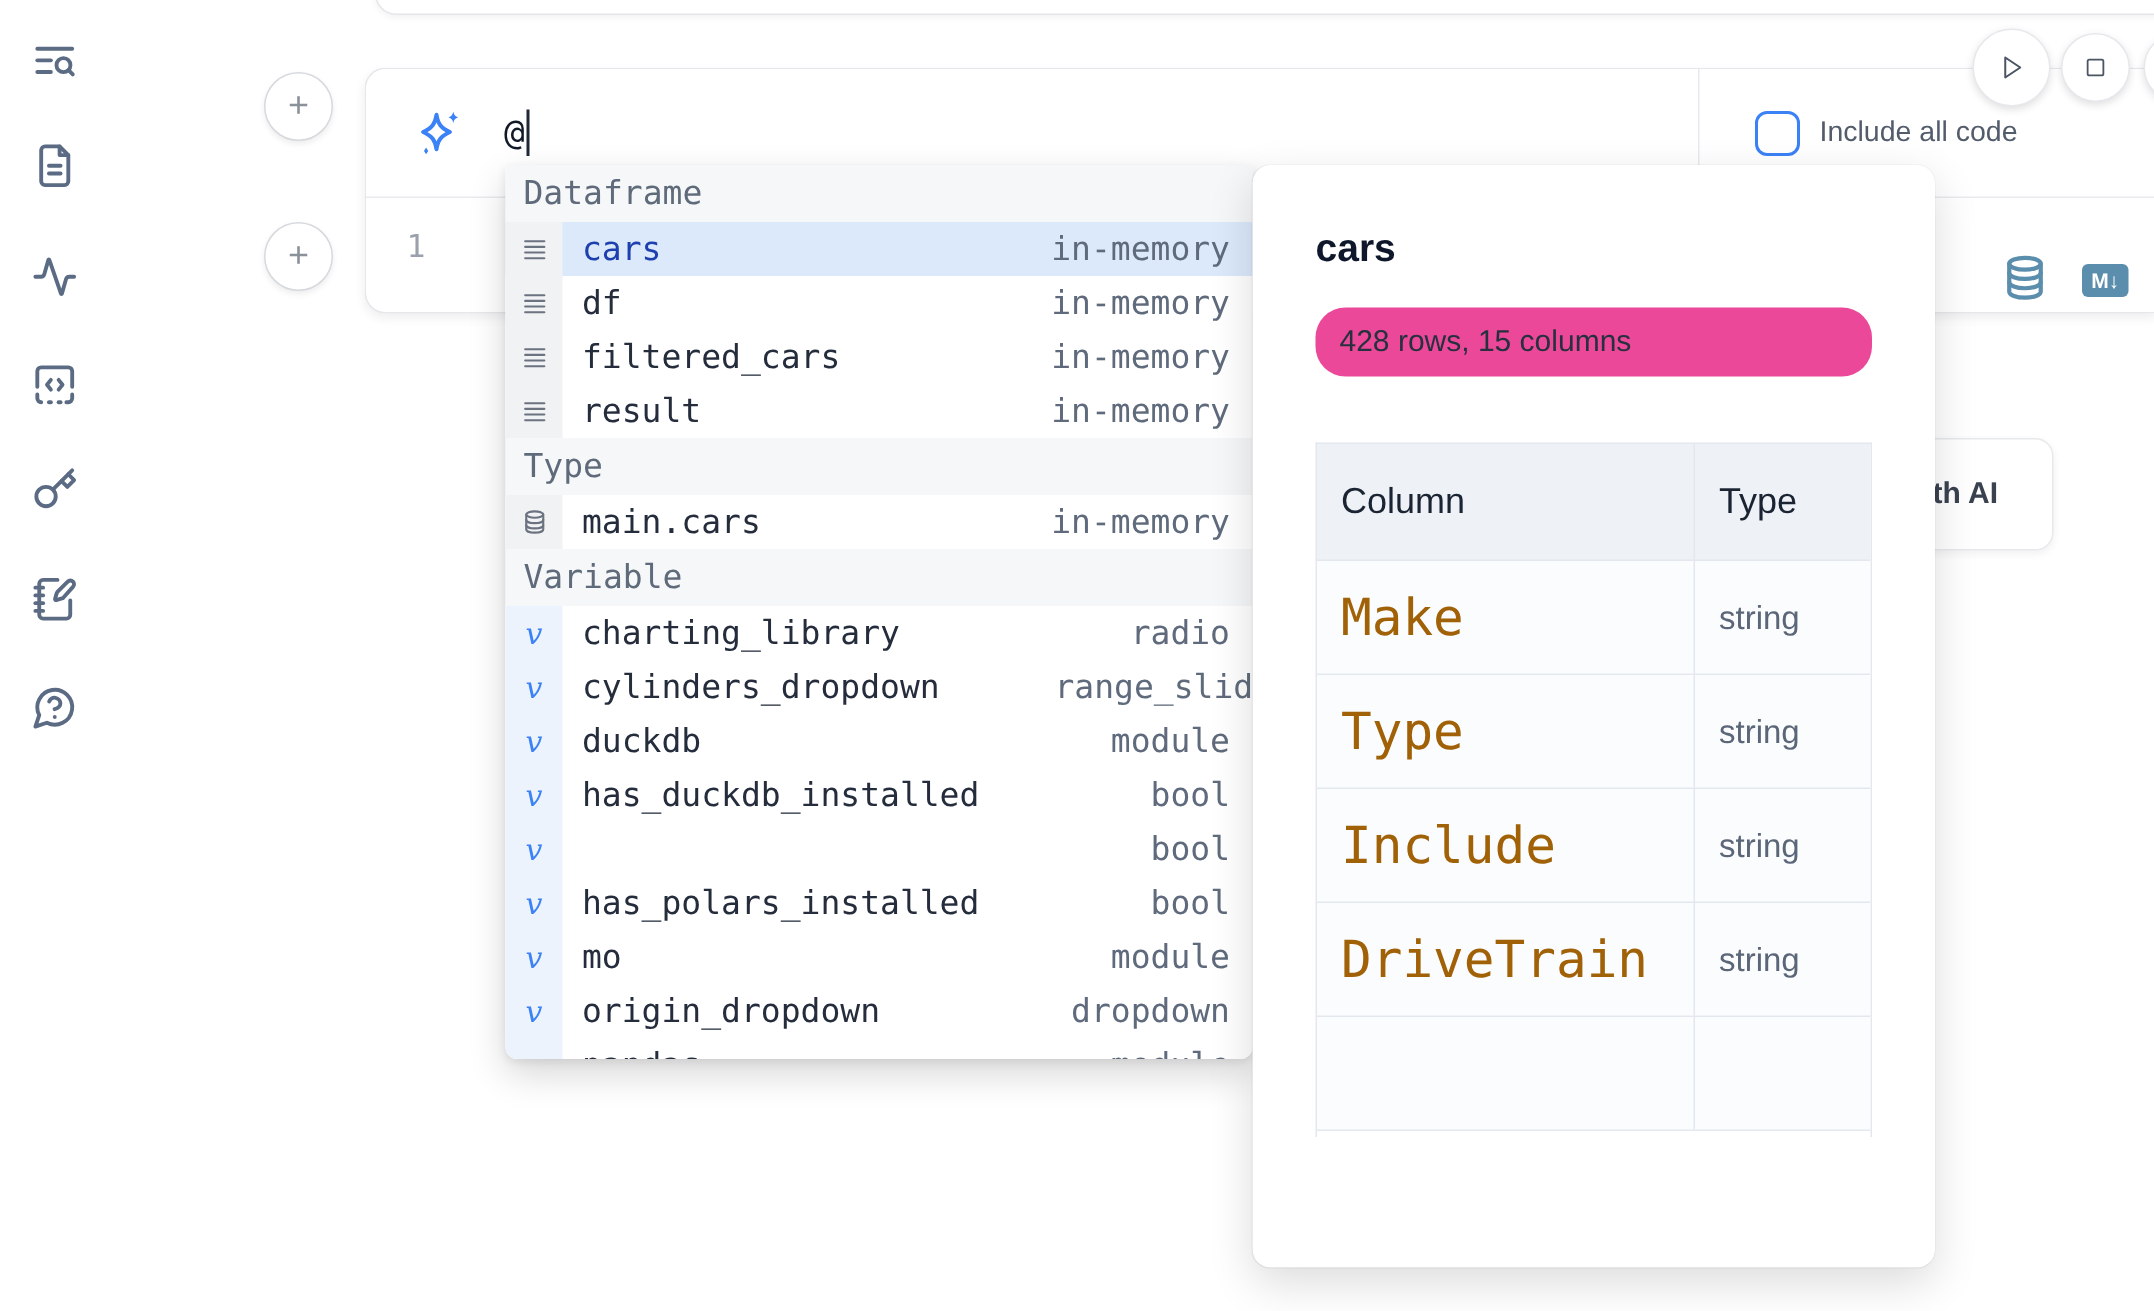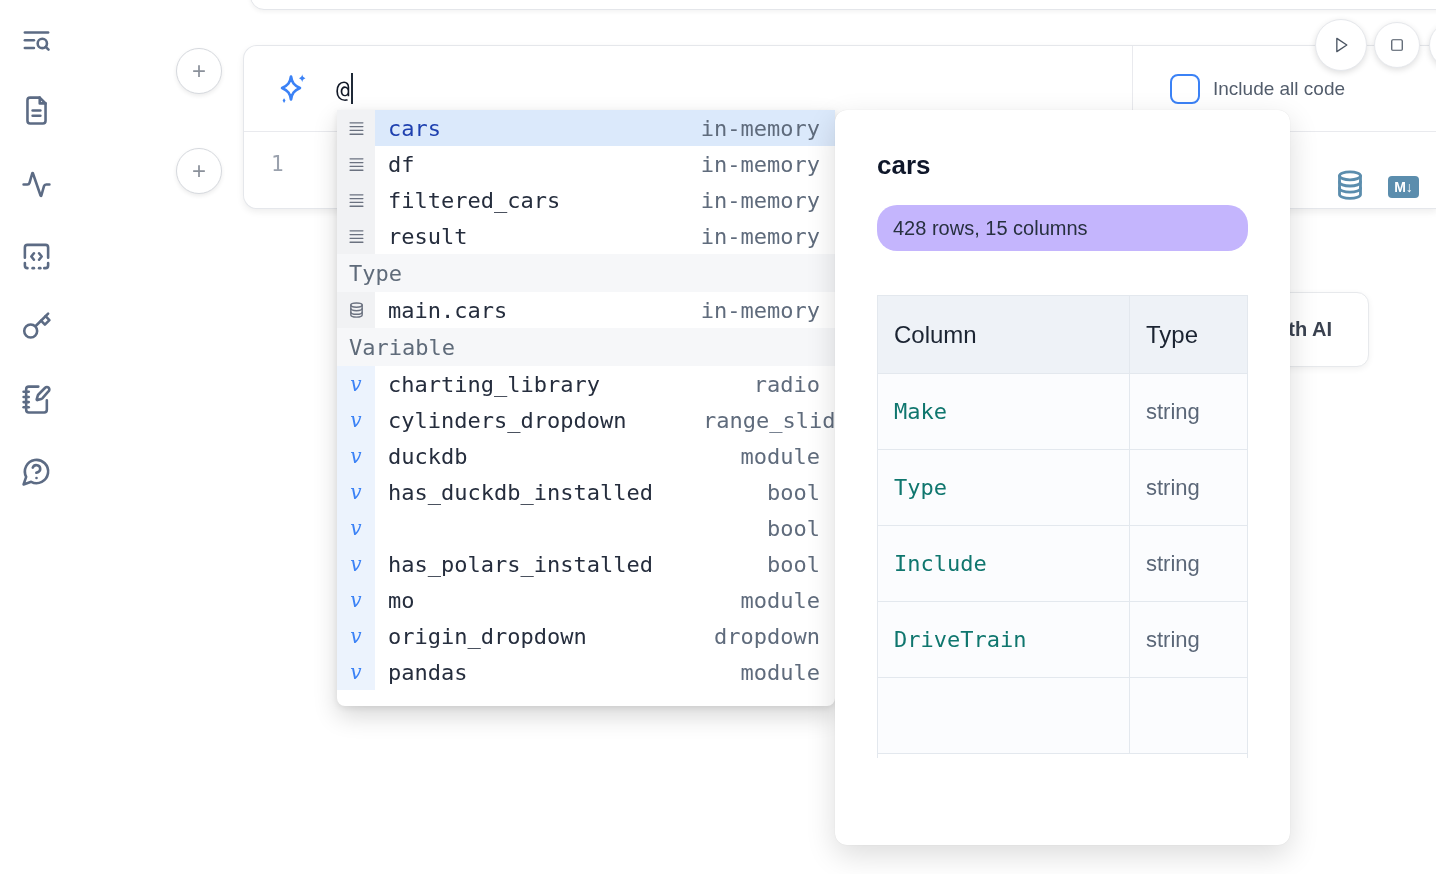--- a/index.html
+++ b/index.html
@@ -70,30 +70,30 @@
   .var-glyph{font-family:"DejaVu Serif",serif;font-style:italic;font-size:20px;color:#3b82f6;line-height:1;}
   .ac-name{margin-left:13px;color:#252d3d;white-space:nowrap;}
   .ac-type{margin-left:auto;color:#5f6b7c;white-space:nowrap;}
   .ac-type.clip{flex:0 0 132px;margin-right:-15px;overflow:hidden;text-align:left;}
 
   
   #preview{position:absolute;left:835px;top:110px;width:455px;height:735px;background:#fff;border-radius:12px;z-index:30;
     box-shadow:0 10px 30px rgba(0,0,0,.14),0 0 1px rgba(0,0,0,.12);padding:0 42px;box-sizing:border-box;}
   #preview-title{margin-top:42px;font-size:26px;font-weight:bold;color:#0f172a;line-height:1;}
   #preview-source{margin-top:22px;font-size:21px;color:#6b7280;line-height:1;}
-  #preview-stats{margin-top:27px;height:46px;background:#c4b5fd;border-radius:20px;display:flex;align-items:center;
+  #preview-stats{margin-top:27px;height:46px;background:#ec4899;border-radius:20px;display:flex;align-items:center;
     padding-left:16px;font-size:20px;color:#27303f;}
   #preview-table-wrap{margin-top:44px;height:463px;overflow:hidden;border:1px solid #e3e8ee;border-bottom:none;box-sizing:border-box;}
   #preview-table{width:100%;border-collapse:collapse;}
   #preview-table th{height:75px;background:#eef2f7;font-size:24px;font-weight:normal;color:#1b2432;text-align:left;
     padding-left:16px;border-bottom:1px solid #e3e8ee;}
   #preview-table th+th,#preview-table td+td{border-left:1px solid #e3e8ee;}
   #preview-table th:first-child{width:234px;}
   #preview-table td{height:73px;background:#fbfcfe;border-bottom:1px solid #e3e8ee;padding-left:16px;}
-  .col-name{font-family:"DejaVu Sans Mono",monospace;font-size:22px;color:#0f766e;margin-top:20px;}
+  .col-name{font-family:"DejaVu Sans Mono",monospace;font-size:34px;color:#a16207;margin-top:20px;}
   .col-type{font-size:22px;color:#5b6778;text-align:right;}
 </style>
 </head>
 <body>
 
 <div id="stage">
 
   <div id="prev-cell"></div>
 
   <div id="sidebar">
@@ -198,20 +198,21 @@
   <div id="stop-btn" class="round-btn">
     <svg width="18" height="18" viewBox="0 0 24 24">
         <rect x="5" y="5" width="14" height="14" rx="1.5"></rect>
       </svg>
   </div>
   <div id="extra-btn" class="round-btn"></div>
 
   <div id="ai-button">Generate with AI</div>
 
   <div id="dropdown">
+      <div class="ac-header">Dataframe</div>
       <div class="ac-row selected">
         <span class="ac-gutter gray">
           <svg width="17" height="17" viewBox="0 0 24 24">
             <path d="M3 4h18"></path>
             <path d="M3 9.3h18"></path>
             <path d="M3 14.6h18"></path>
             <path d="M3 20h18"></path>
           </svg>
         </span>
         <span class="ac-name">cars</span>

